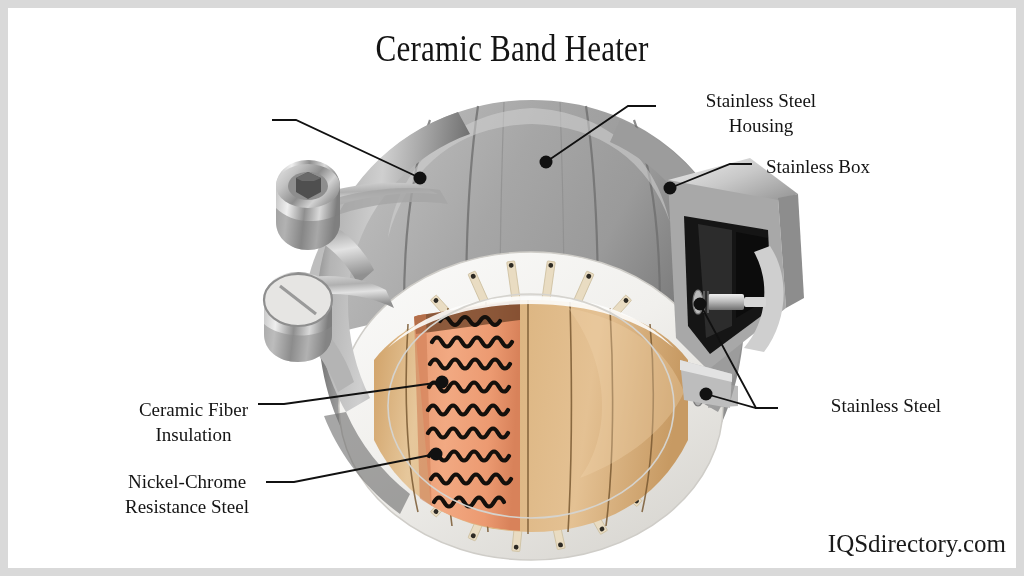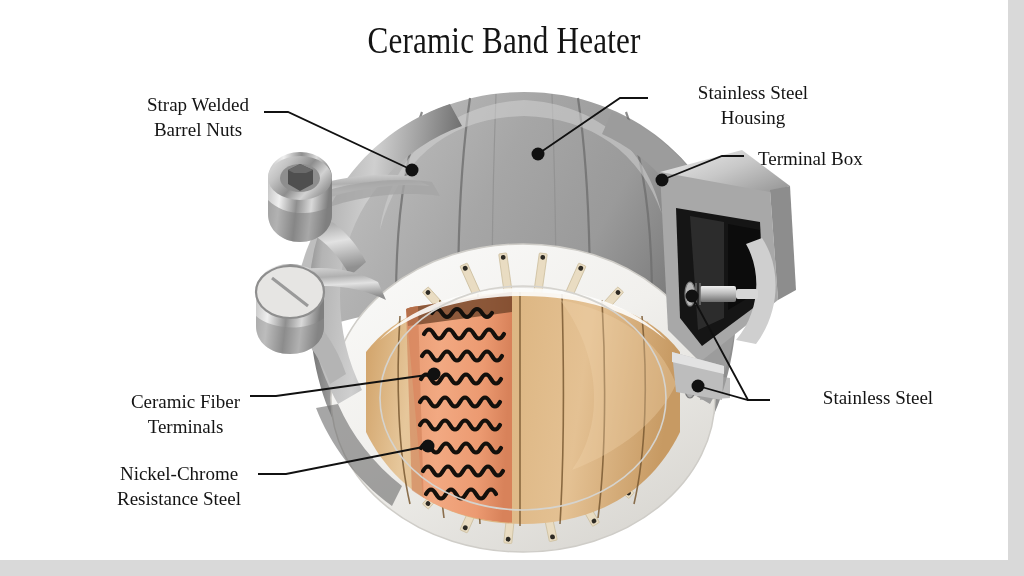--- a/index.html
+++ b/index.html
@@ -12,20 +12,21 @@
     height: 576px;
     overflow: hidden;
     font-family: "Liberation Serif", "DejaVu Serif", serif;
   }
   #page {
     position: relative;
     width: 1024px;
     height: 576px;
     box-sizing: border-box;
     background: #d9d9d9;
+    padding: 8px;
   }
   #canvas {
     position: relative;
     width: 1008px;
     height: 560px;
     background: #ffffff;
     overflow: hidden;
   }
   #title {
     position: absolute;
@@ -499,43 +500,40 @@
         <circle cx="412" cy="170" r="6.5"></circle>
         <circle cx="538" cy="154" r="6.5"></circle>
         <circle cx="662" cy="180" r="6.5"></circle>
         <circle cx="692" cy="296" r="6.5"></circle>
         <circle cx="698" cy="386" r="6.5"></circle>
         <circle cx="434" cy="374" r="6.5"></circle>
         <circle cx="428" cy="446" r="6.5"></circle>
       </g>
     </svg>
 
-    <div class="label lbl-center" id="label-strap-welded-barrel-nuts">
-      <span class="ln">Strap Welded</span>
-      <span class="ln">Barrel Nuts</span>
-    </div>
 
     <div class="label lbl-center" id="label-stainless-steel-housing">
       <span class="ln">Stainless Steel</span>
       <span class="ln">Housing</span>
     </div>
 
     <div class="label lbl-left" id="label-terminal-box">
-      <span class="ln">Terminal Box</span>
+      <span class="ln">Stainless Box</span>
     </div>
 
     <div class="label lbl-center" id="label-stainless-steel-screw-terminals">
       <span class="ln">Stainless Steel</span>
     </div>
 
     <div class="label lbl-center" id="label-ceramic-fiber-insulation">
       <span class="ln">Ceramic Fiber</span>
-      <span class="ln">Terminals</span>
+      <span class="ln">Insulation</span>
     </div>
 
     <div class="label lbl-center" id="label-nickel-chrome-resistance-wire">
       <span class="ln">Nickel-Chrome</span>
       <span class="ln">Resistance Steel</span>
     </div>
 
+    <div id="watermark">IQSdirectory.com</div>
 
   </div>
 </div>
 
 </body></html>

